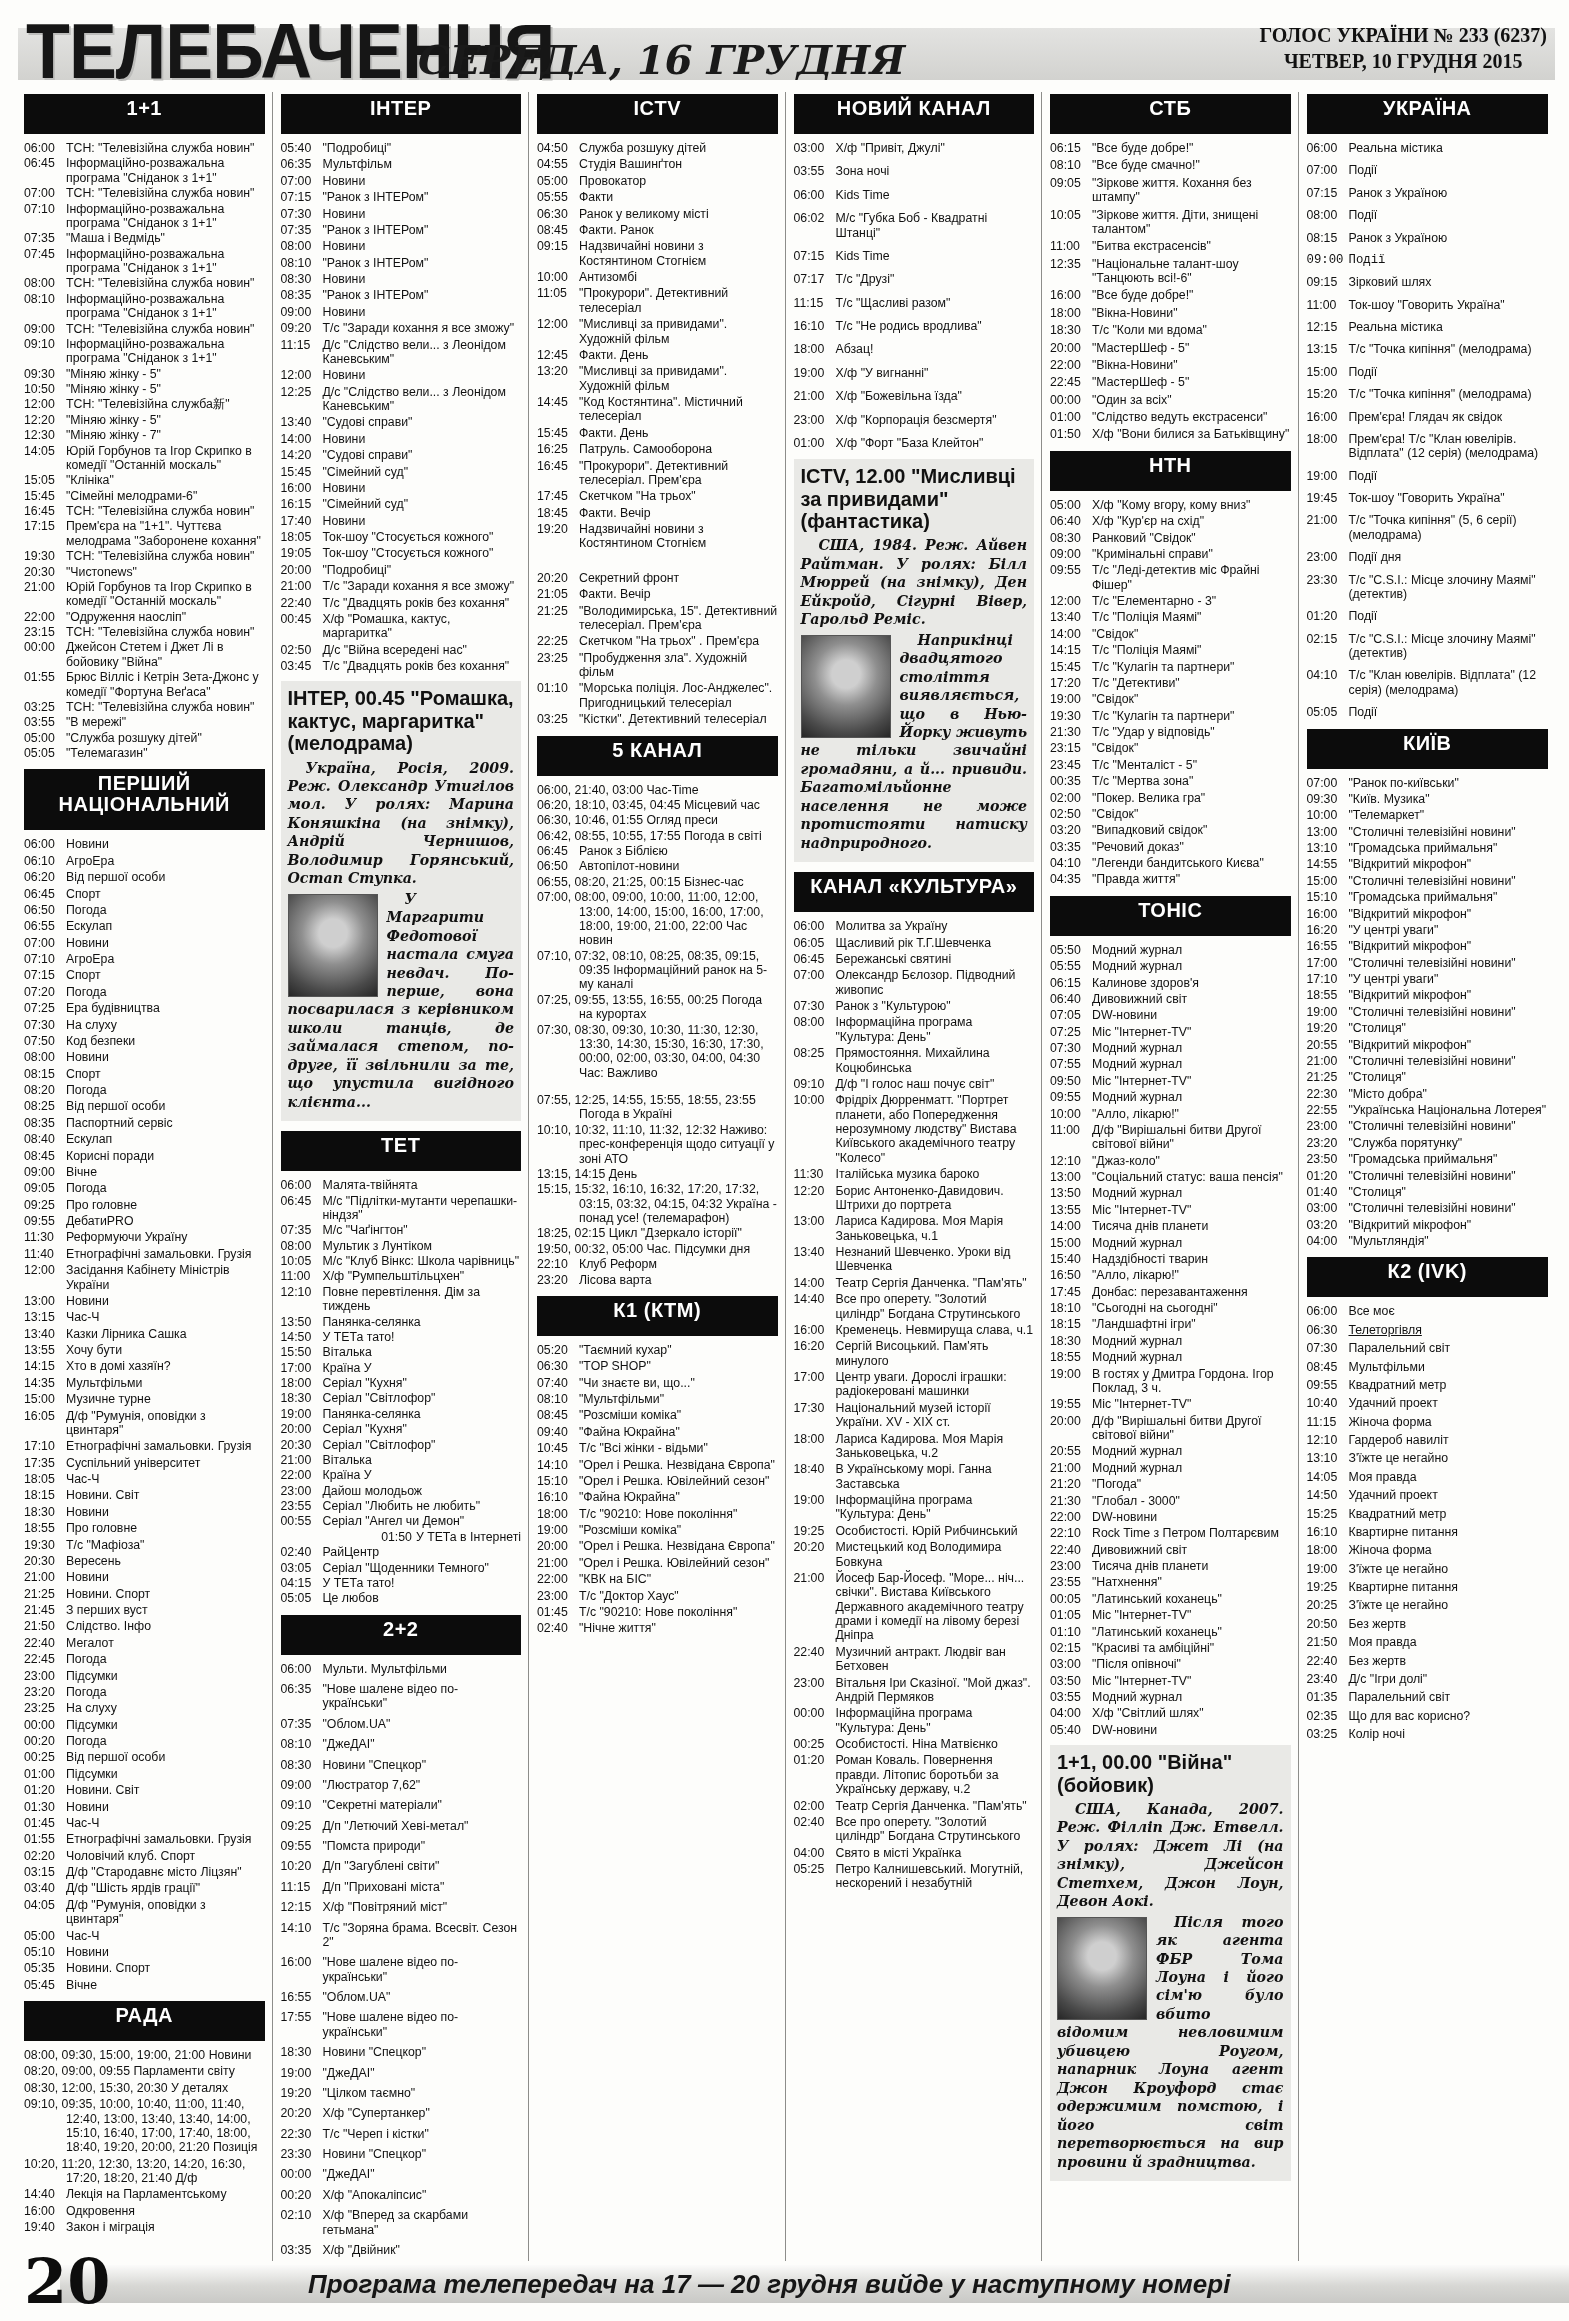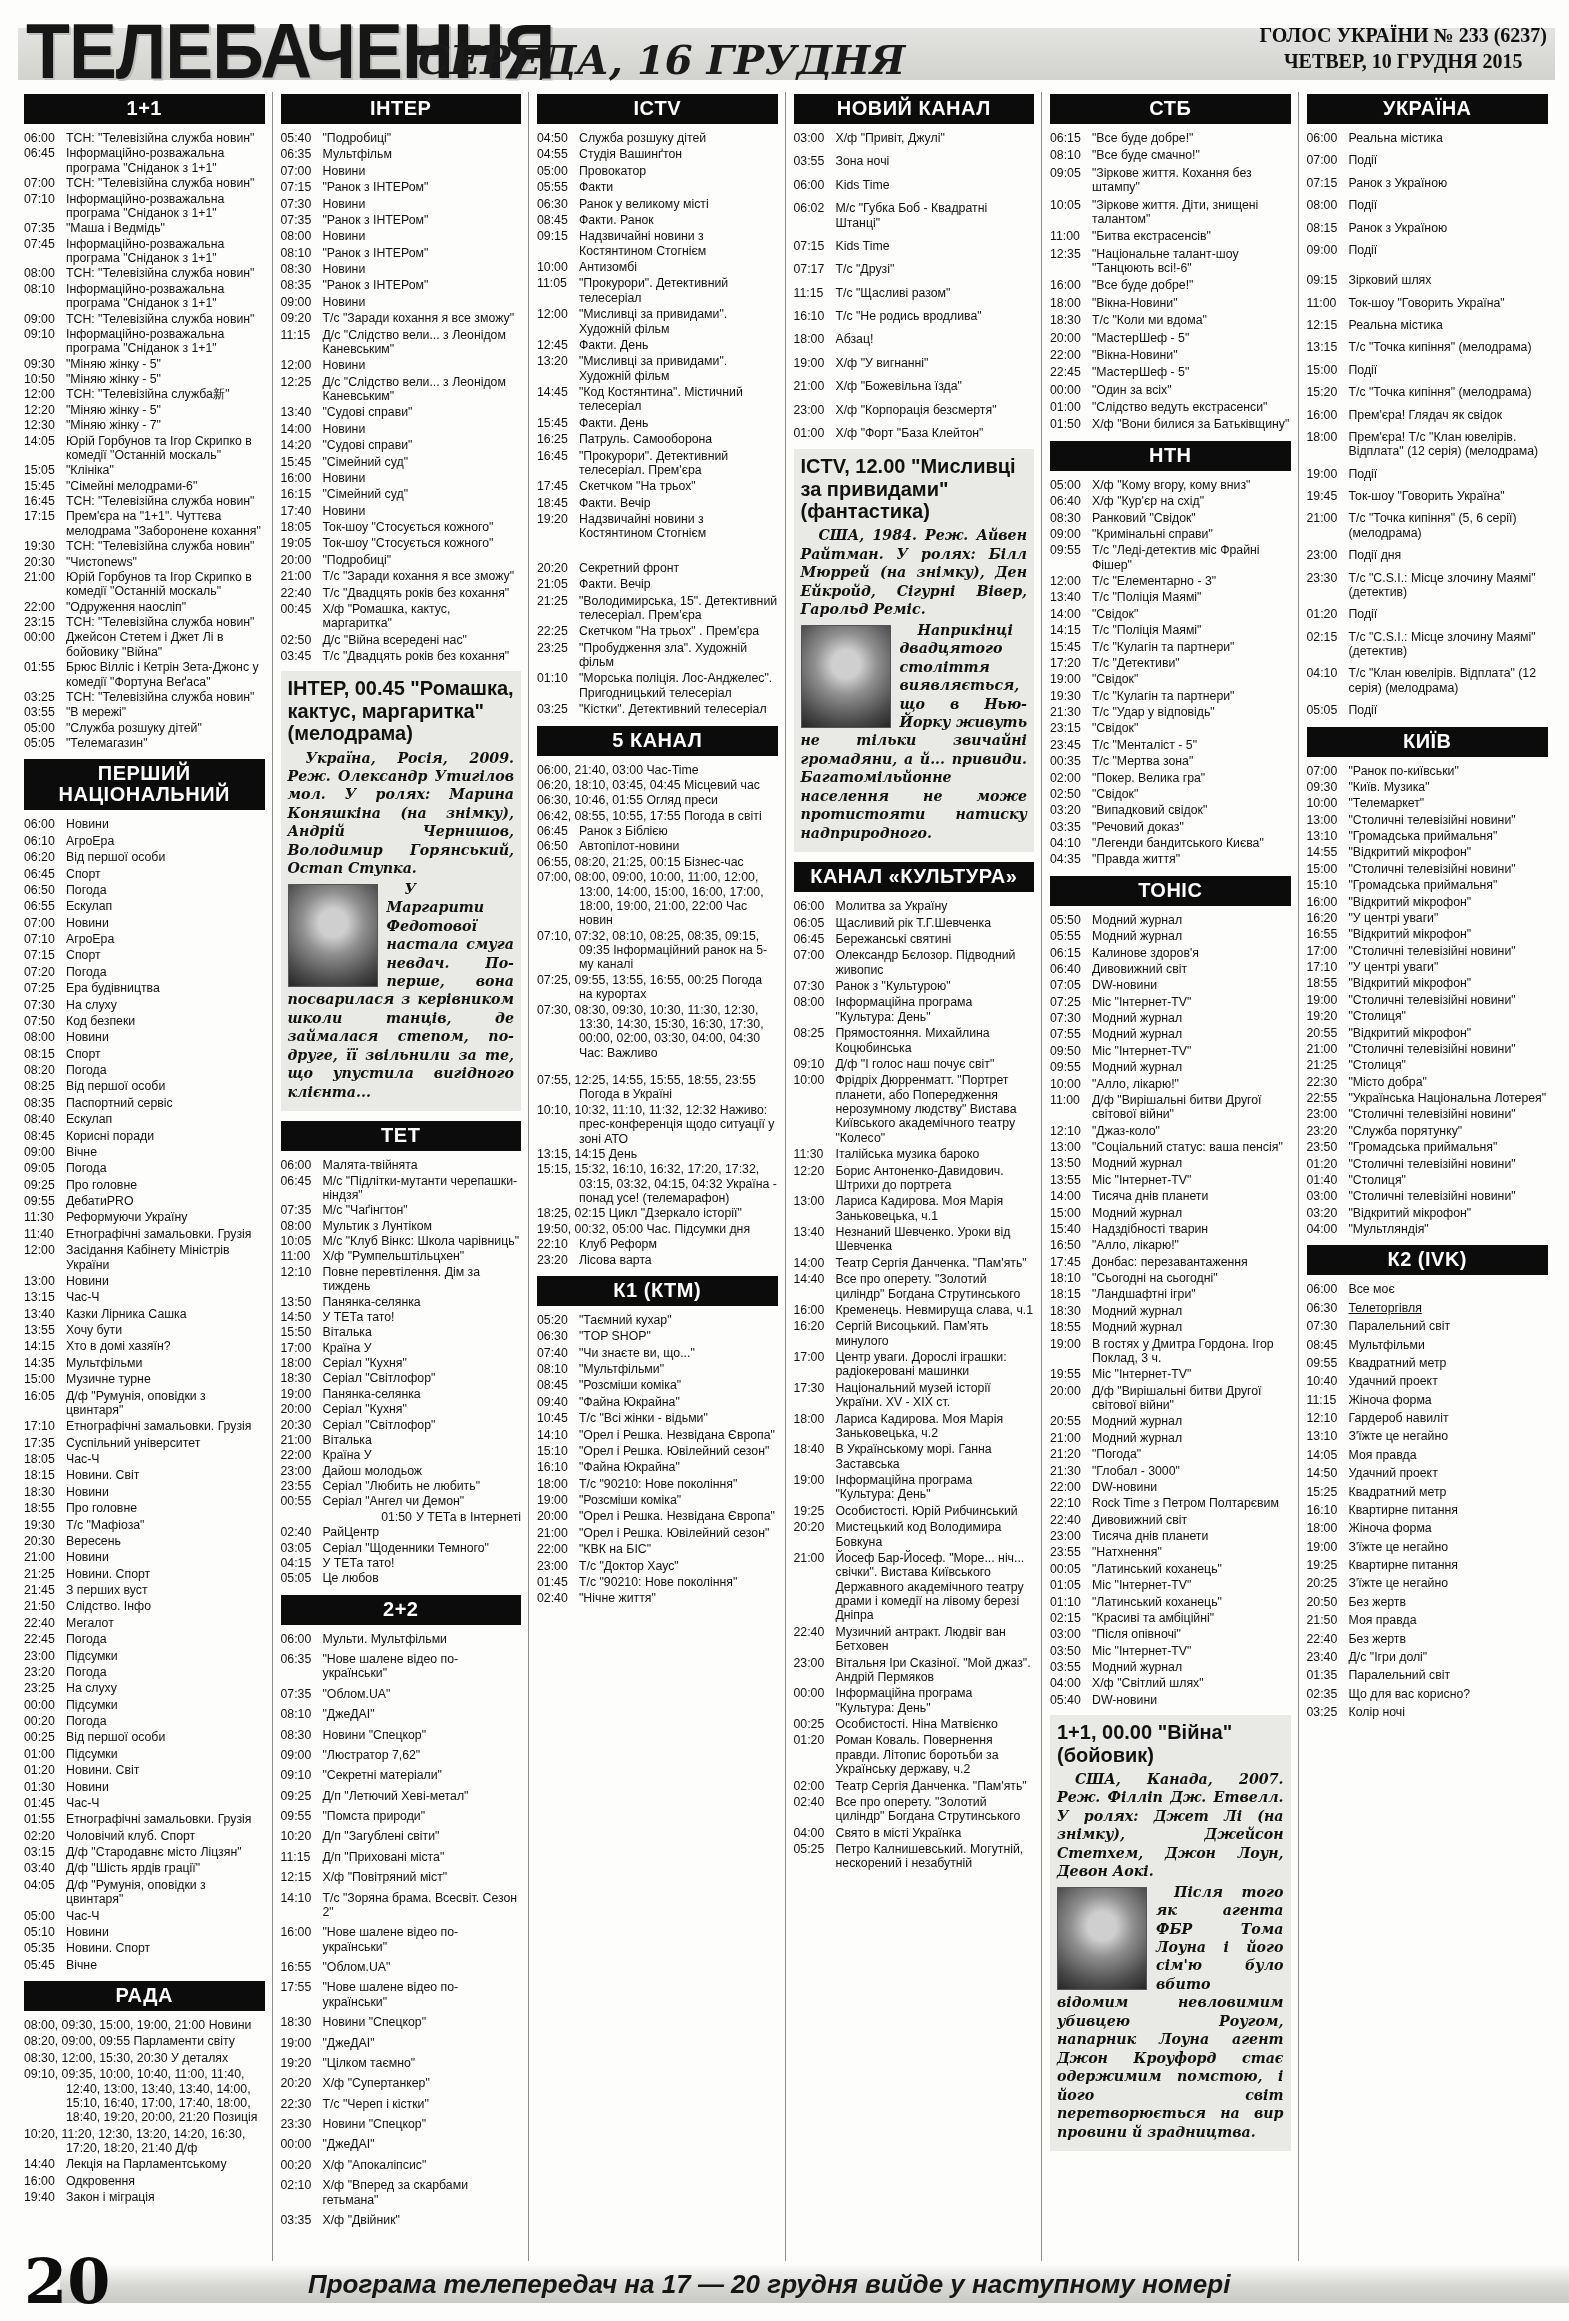--- a/index.html
+++ b/index.html
@@ -17,21 +17,21 @@
   .daytitle{position:absolute;left:418px;top:16px;font-family:"DejaVu Serif","Liberation Serif",serif;
             font-style:italic;font-weight:bold;font-size:40px;color:#1a1a1a;white-space:nowrap;}
   .paperinfo{position:absolute;right:22px;top:2px;text-align:center;
              font-family:"Liberation Serif",serif;font-weight:bold;font-size:20px;line-height:1.3;}
   
   .grid{position:absolute;top:92px;left:16px;right:14px;bottom:60px;
         display:grid;grid-template-columns:repeat(6,1fr);}
   .col{overflow:hidden;padding:0 7px 0 8px;border-right:1px solid #8d8d8a;}
   .col:last-child{border-right:none;}
   .chhead{background:#0c0c0c;color:#fff;text-align:center;font-weight:bold;
-          font-size:20px;line-height:1.05;padding:4px 2px 5px;margin:9px 0 7px;
+          font-size:20px;line-height:1.05;padding:4px 2px 15px;margin:9px 0 7px;
           letter-spacing:0.5px;}
   .col .chhead:first-child{margin-top:2px;}
   .prog{font-size:12.3px;line-height:1.17;padding-left:42px;margin:0 0 2px;}
   .prog .t{display:inline-block;width:38px;margin-left:-42px;margin-right:4px;}
   .prog.multi{padding-left:42px;text-indent:-42px;}
   
   .annot{background:#e9e9e6;margin:8px 0 10px;padding:6px 7px 8px;}
   .ahead{font-weight:bold;font-size:20px;line-height:1.12;margin-bottom:4px;}
   .abody{font-family:"DejaVu Serif","Liberation Serif",serif;font-weight:bold;
          font-style:italic;font-size:14.2px;line-height:1.3;text-align:justify;}
@@ -492,21 +492,21 @@
           </div>
         </div>
       </div>
       <div class="col">
         <div class="chhead">УКРАЇНА</div>
         <div class="prog" style="margin-bottom: 8px;"><span class="t">06:00</span><span class="n">Реальна містика</span></div>
         <div class="prog" style="margin-bottom: 8px;"><span class="t">07:00</span><span class="n">Події</span></div>
         <div class="prog" style="margin-bottom: 8px;"><span class="t">07:15</span><span class="n">Ранок з Україною</span></div>
         <div class="prog" style="margin-bottom: 8px;"><span class="t">08:00</span><span class="n">Події</span></div>
         <div class="prog" style="margin-bottom: 8px;"><span class="t">08:15</span><span class="n">Ранок з Україною</span></div>
-        <div class="prog" style="margin-bottom: 16px;"><span class="t">09:00</span><span class="n">Події</span></div>
+        <div class="prog" style="margin-bottom: 8px; font-family: Liberation Mono, monospace;"><span class="t">09:00</span><span class="n">Події</span></div>
         <div class="prog" style="margin-bottom: 8px;"><span class="t">09:15</span><span class="n">Зірковий шлях</span></div>
         <div class="prog" style="margin-bottom: 8px;"><span class="t">11:00</span><span class="n">Ток-шоу "Говорить Україна"</span></div>
         <div class="prog" style="margin-bottom: 8px;"><span class="t">12:15</span><span class="n">Реальна містика</span></div>
         <div class="prog" style="margin-bottom: 8px;"><span class="t">13:15</span><span class="n">Т/с "Точка кипіння" (мелодрама)</span></div>
         <div class="prog" style="margin-bottom: 8px;"><span class="t">15:00</span><span class="n">Події</span></div>
         <div class="prog" style="margin-bottom: 8px;"><span class="t">15:20</span><span class="n">Т/с "Точка кипіння" (мелодрама)</span></div>
         <div class="prog" style="margin-bottom: 8px;"><span class="t">16:00</span><span class="n">Прем'єра! Глядач як свідок</span></div>
         <div class="prog" style="margin-bottom: 8px;"><span class="t">18:00</span><span class="n">Прем'єра! Т/с "Клан ювелірів. Відплата" (12 серія) (мелодрама)</span></div>
         <div class="prog" style="margin-bottom: 8px;"><span class="t">19:00</span><span class="n">Події</span></div>
         <div class="prog" style="margin-bottom: 8px;"><span class="t">19:45</span><span class="n">Ток-шоу "Говорить Україна"</span></div>

